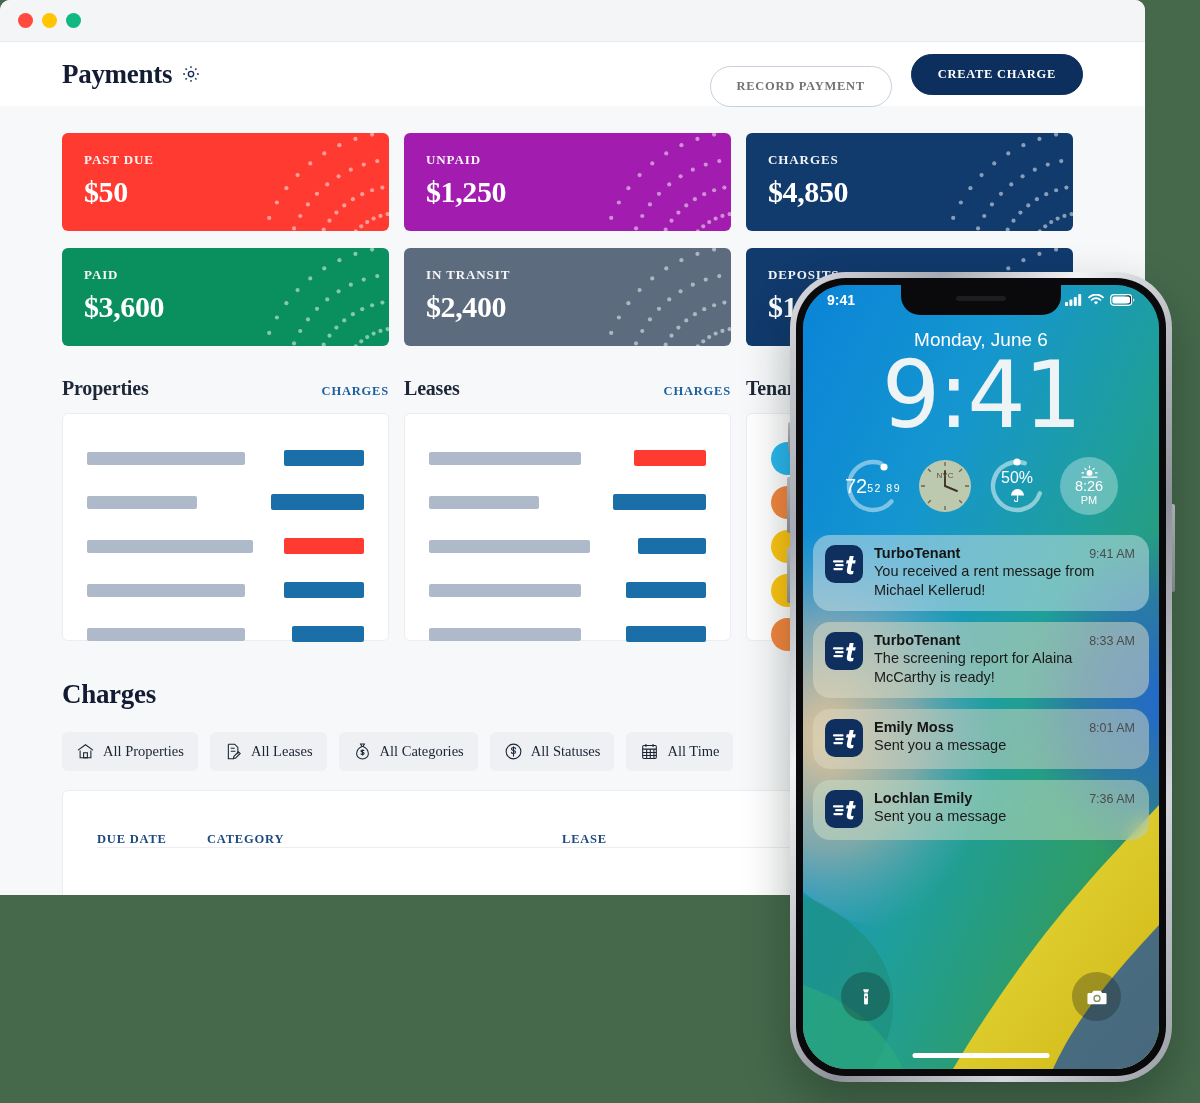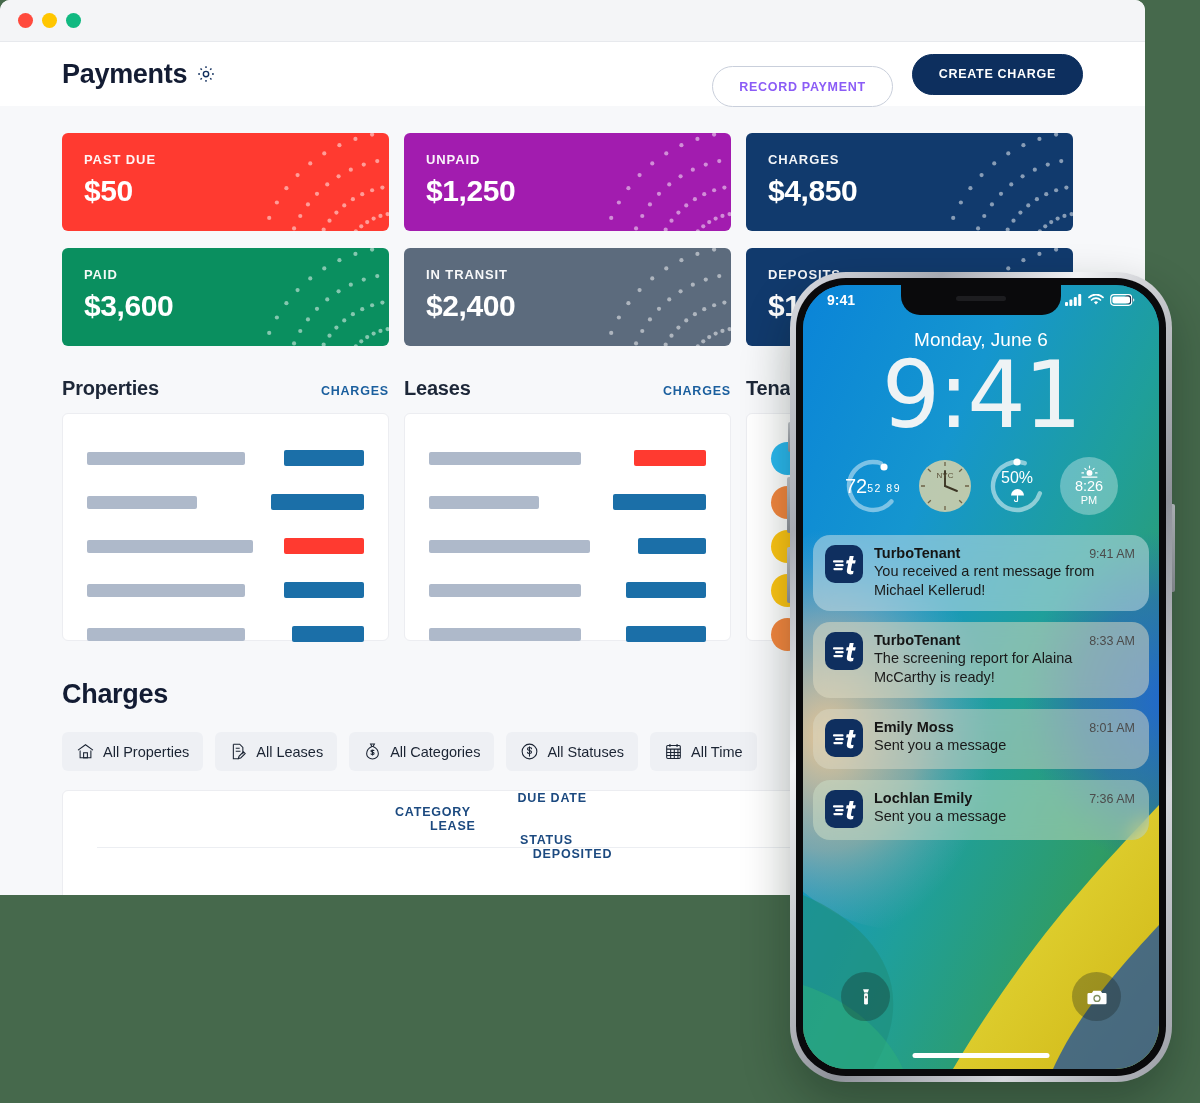--- a/index.html
+++ b/index.html
@@ -11,20 +11,21 @@
   }
   #stage { position: relative; width: 1200px; height: 1103px; }
 
   
   .window {
     position: absolute; left: 0; top: 0;
     width: 1145px; height: 895px;
     background: #ffffff;
     border-radius: 10px 10px 0 0;
     overflow: hidden;
+    font-family: Liberation Serif, serif;
   }
   .titlebar {
     height: 42px; background: #f4f5f7;
     border-bottom: 1px solid #e7e9ed;
     display: flex; align-items: center; padding-left: 18px; gap: 9px;
   }
   .dot { width: 15px; height: 15px; border-radius: 50%; }
   .dot.r { background: #ff4a3d; }
   .dot.y { background: #ffc600; }
   .dot.g { background: #11b981; }
@@ -41,21 +42,21 @@
     letter-spacing: -0.3px; display: flex; align-items: center; gap: 9px;
   }
   .gear { width: 20px; height: 20px; display: block; }
   .head-actions { margin-left: auto; display: flex; align-items: center; gap: 19px; }
   .btn {
     font-size: 12.5px; font-weight: 700; letter-spacing: 0.7px;
     border-radius: 30px; padding: 0 26px; height: 41px;
     display: flex; align-items: center; justify-content: center;
     cursor: pointer; white-space: nowrap;
   }
-  .btn-outline { background: #fff; border: 1.4px solid #c9cfdb; color: #8b5cf6; margin-top: 25px; }
+  .btn-outline { background: #fff; border: 1.4px solid #c9cfdb; color: #737373; margin-top: 25px; }
   .btn-solid { background: #0d2f5e; border: 1.4px solid #0d2f5e; color: #fff; }
 
   
   .toast {
     position: absolute; left: 402px; top: 25px;
     width: 322px; height: 58px;
     background: #eceef3; border-radius: 3px;
     display: flex; align-items: center;
     box-shadow: 0 3px 9px rgba(20,30,60,.13);
     z-index: 30;
@@ -108,22 +109,22 @@
     background: #eef0f4; border-radius: 6px; height: 39px; padding: 0 14px;
     display: flex; align-items: center; gap: 8px;
     font-size: 14.5px; color: #1b2433; cursor: pointer; white-space: nowrap;
   }
   .chip svg { flex: none; }
   .table {
     margin-top: 19px; background: #fff;
     border: 1px solid #ecedf1; border-radius: 6px 6px 0 0;
     padding: 0 34px; height: 120px; overflow: hidden;
   }
-  .thead { display: flex; align-items: center; height: 57px;
-           border-bottom: 1px solid #eceef2; flex-direction: column; }
+  .thead { display: flex; align-items: flex-end; height: 57px;
+           border-bottom: 1px solid #eceef2; }
   .th { font-size: 12.5px; font-weight: 700; letter-spacing: 0.8px; color: #1c4a80; }
   .trow { display: flex; align-items: center; height: 60px; }
   .td-sk { height: 19px; border-radius: 2px; background: #e4e8f0; }
   .cat { display: flex; align-items: center; gap: 8px; font-size: 15.5px; color: #161e2c; }
 
   
   .phone {
     position: absolute; left: 790px; top: 272px;
     width: 382px; height: 810px; z-index: 50;
   }

